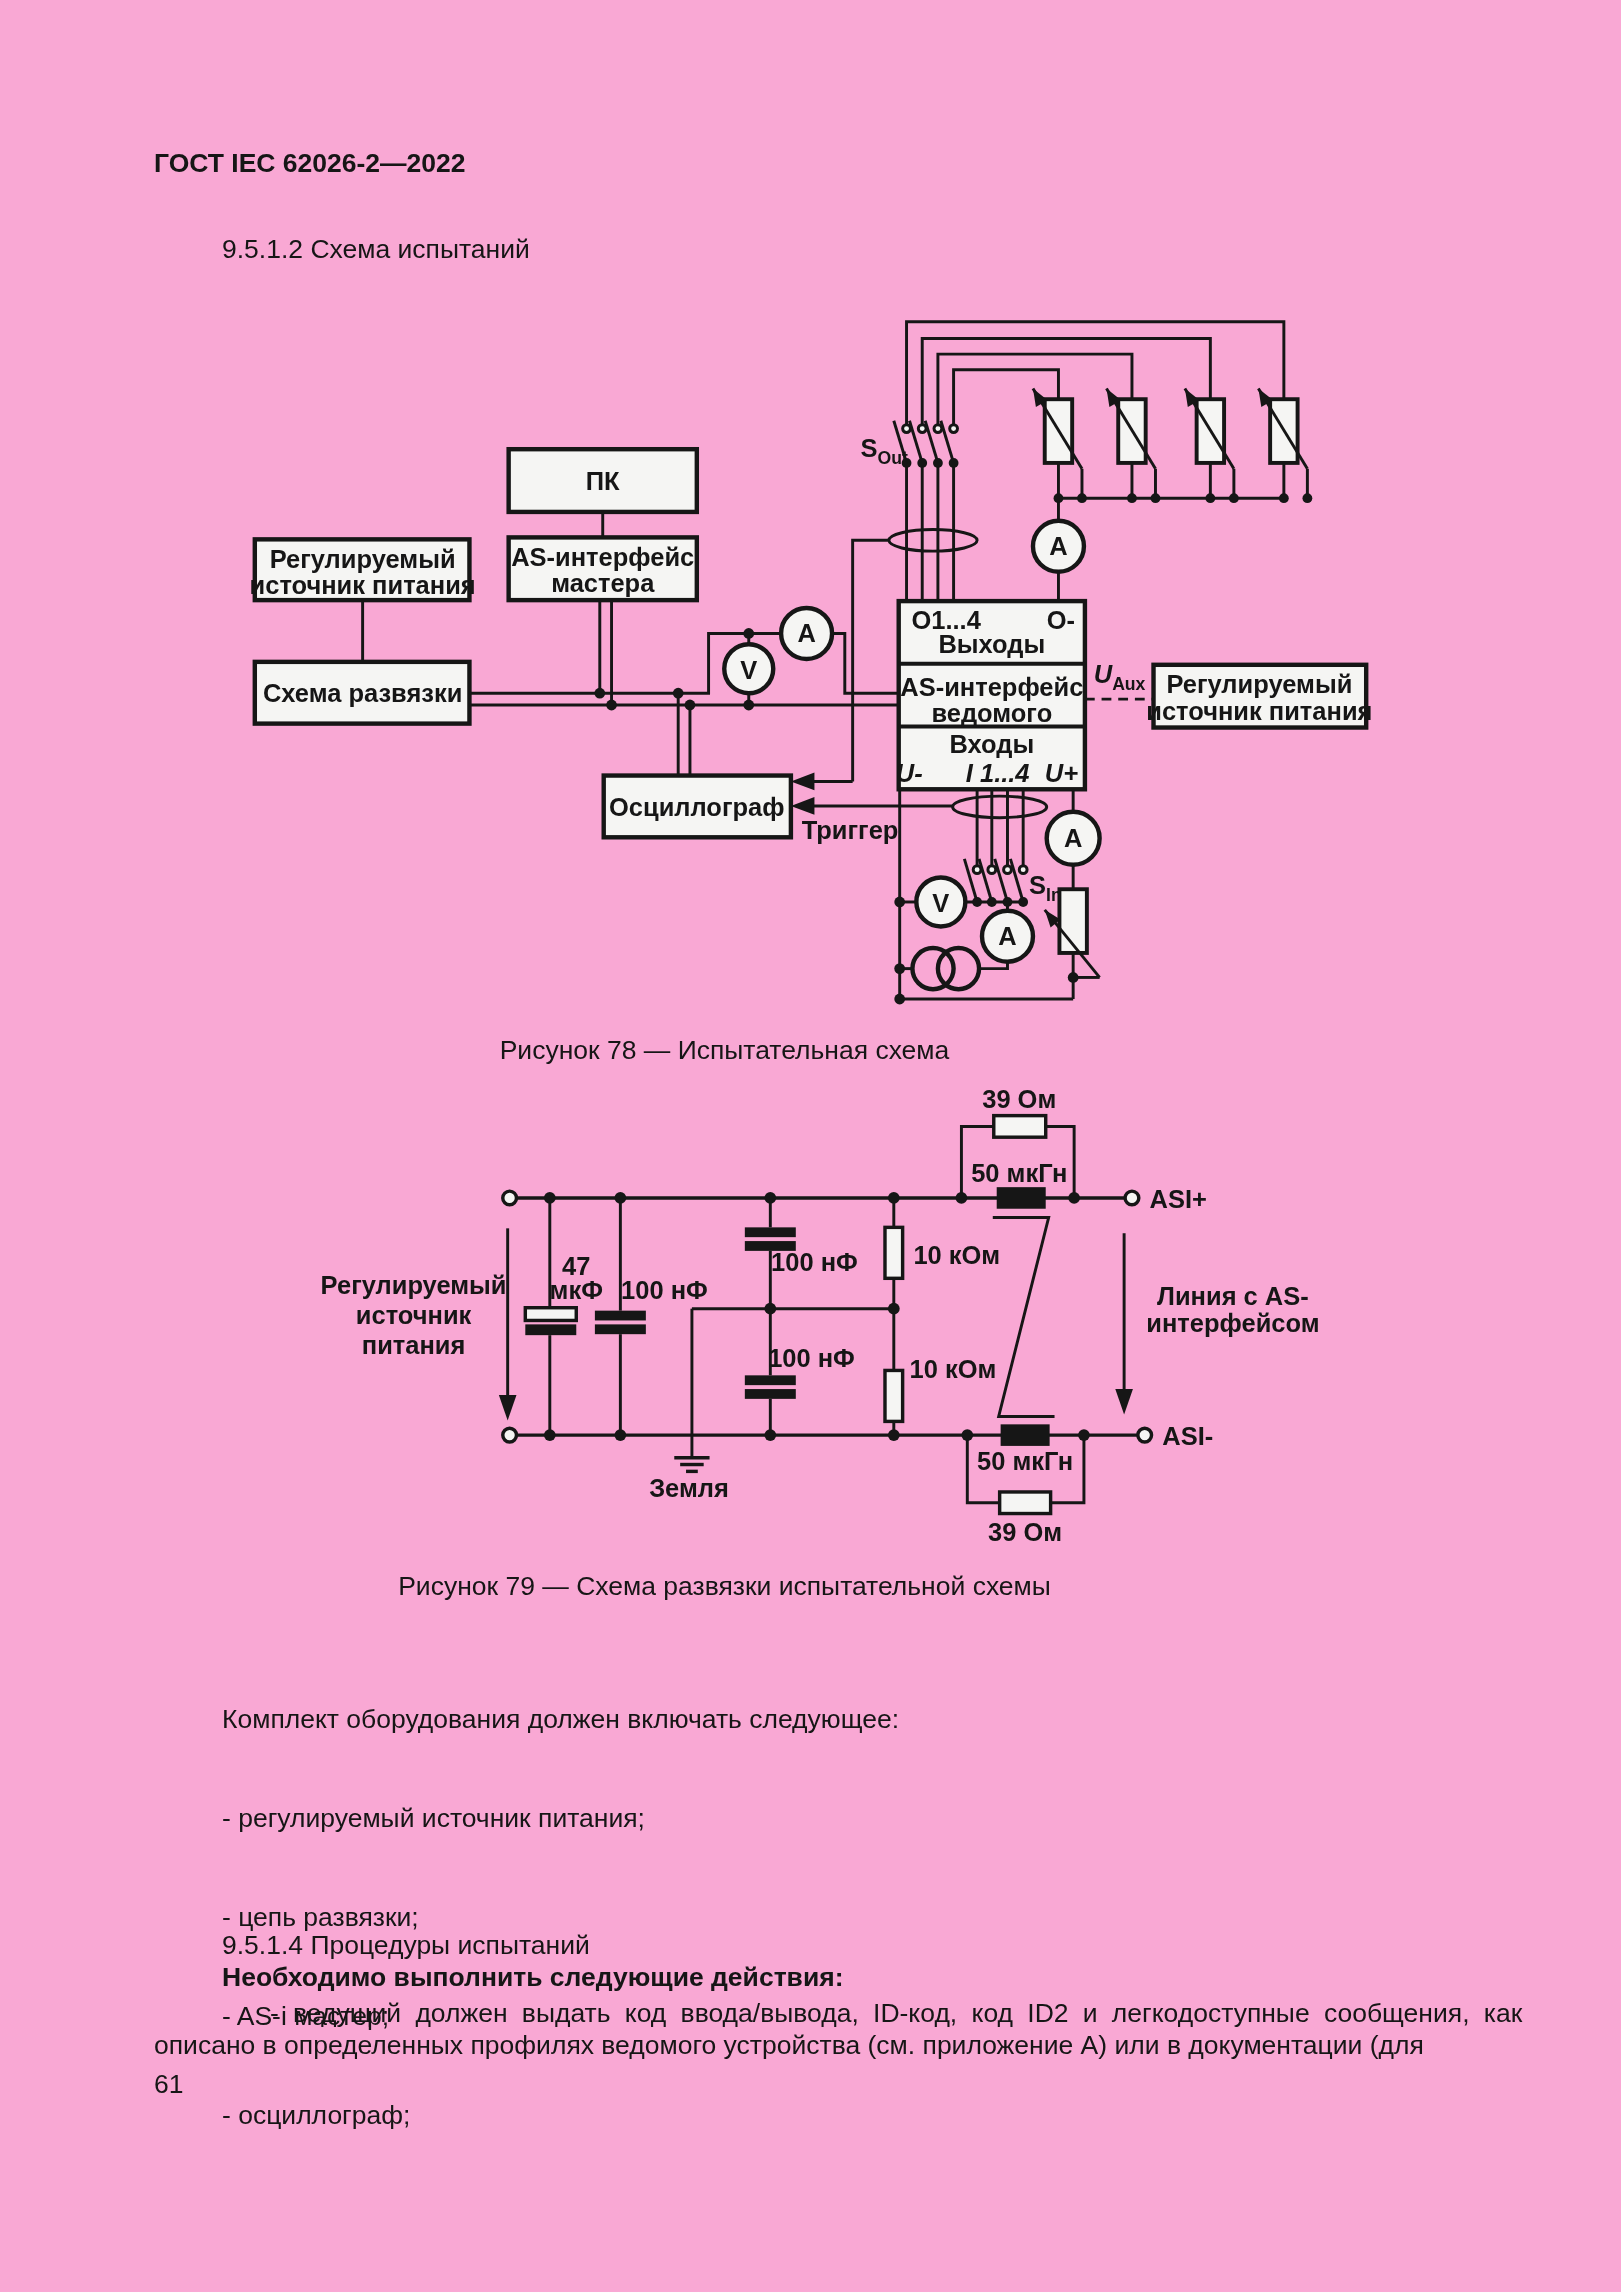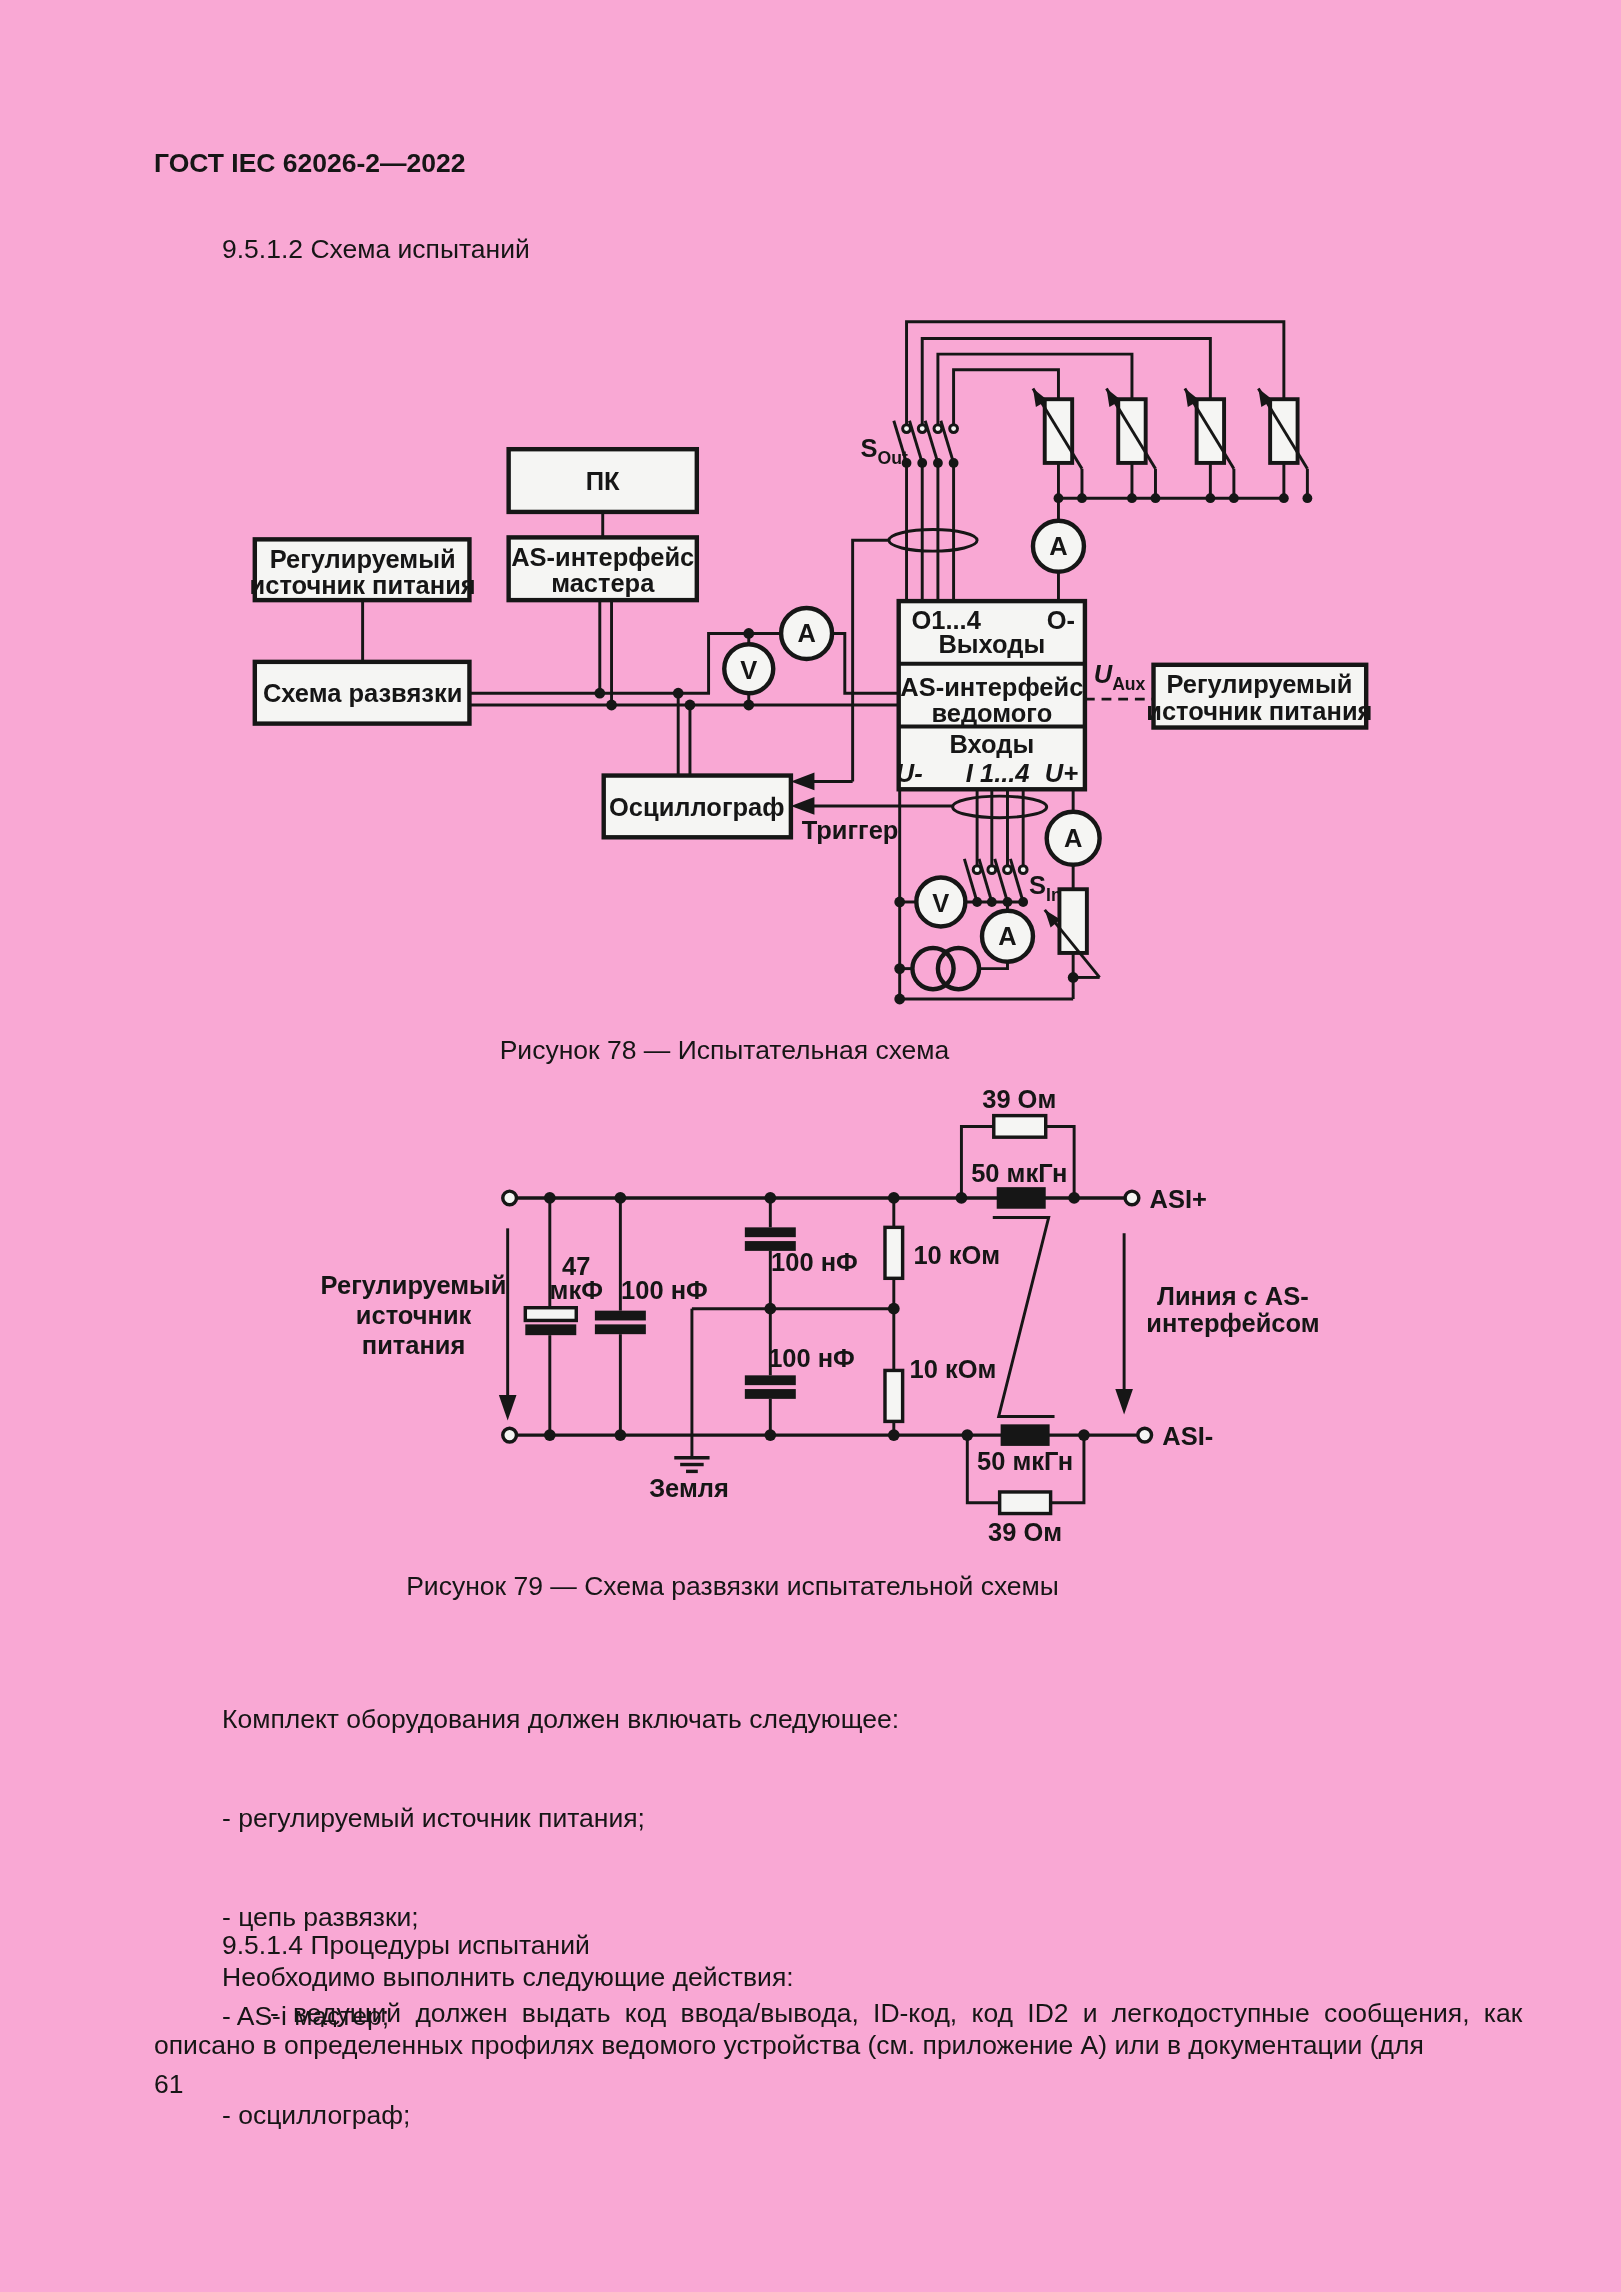--- a/index.html
+++ b/index.html
@@ -335,33 +335,33 @@
         <text x="1173" y="1232">ASI+</text>
         <text x="1186" y="1474">ASI-</text>
         <text x="1258" y="1331" text-anchor="middle">Линия с AS-</text>
         <text x="1258" y="1359" text-anchor="middle">интерфейсом</text>
         <text x="703" y="1527" text-anchor="middle">Земля</text>
       </g>
     </g>
   </svg>
 
   <div class="abs caption" style="left:0;top:1035px;">Рисунок 78 — Испытательная схема</div>
-  <div class="abs caption" style="left:8px;top:1571px;">Рисунок 79 — Схема развязки испытательной схемы</div>
+  <div class="abs caption" style="left:0;top:1571px;">Рисунок 79 — Схема развязки испытательной схемы</div>
 
   <div class="abs body-text" style="left:222px;top:1637px;">
     <div>Комплект оборудования должен включать следующее:</div>
     <div>- регулируемый источник питания;</div>
     <div>- цепь развязки;</div>
     <div>- AS-i мастер;</div>
     <div>- осциллограф;</div>
     
     
     
   </div>
 
   <div class="abs body-text" style="left:222px;top:1929px;">9.5.1.4 Процедуры испытаний</div>
-  <div class="abs body-text" style="left:222px;top:1961px;">Необходимо выполнить следующие действия:</div>
+  <div class="abs body-text" style="left:222px;top:1961px;font-weight:bold;">Необходимо выполнить следующие действия:</div>
   <div class="abs body-text just" style="left:222px;top:1997px;">- ведущий должен выдать код ввода/вывода, ID-код, код ID2 и легкодоступные сообщения, как</div>
   <div class="abs body-text" style="left:154px;top:2029px;">описано в определенных профилях ведомого устройства (см. приложение А) или в документации (для</div>
 
   <div class="abs body-text" style="left:154px;top:2068px;">61</div>
 </div>
 
 
 </body></html>

